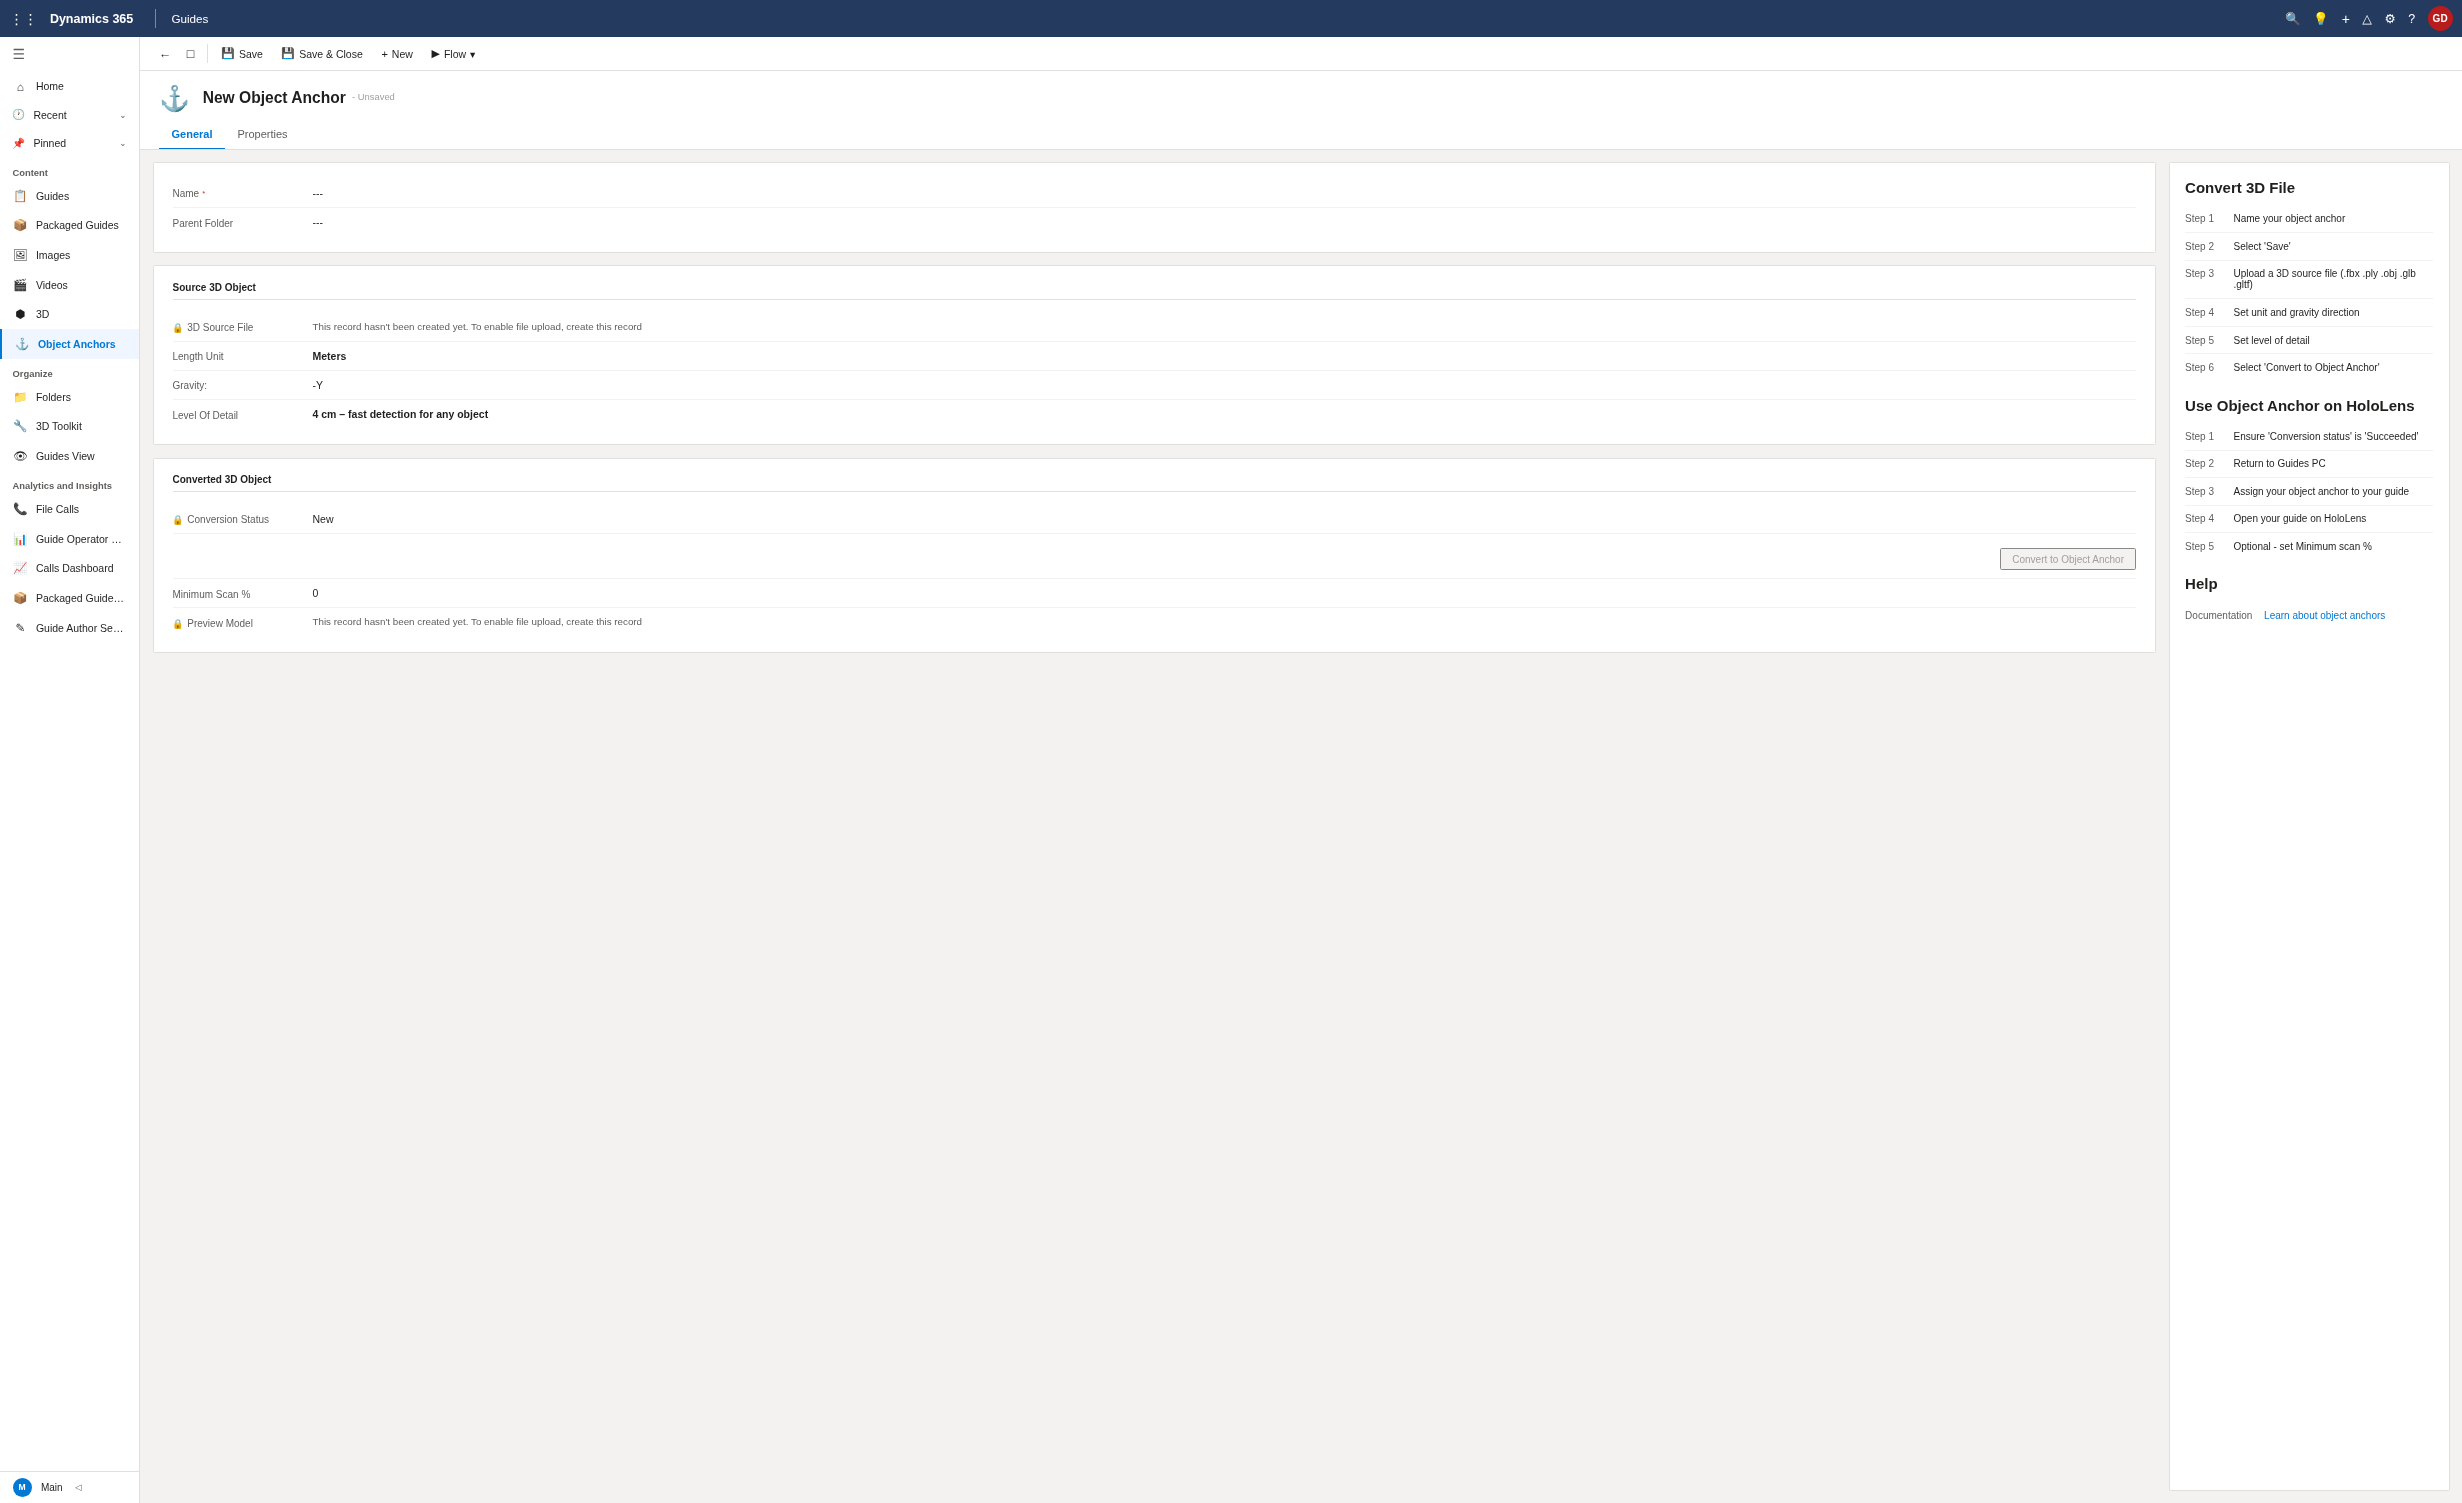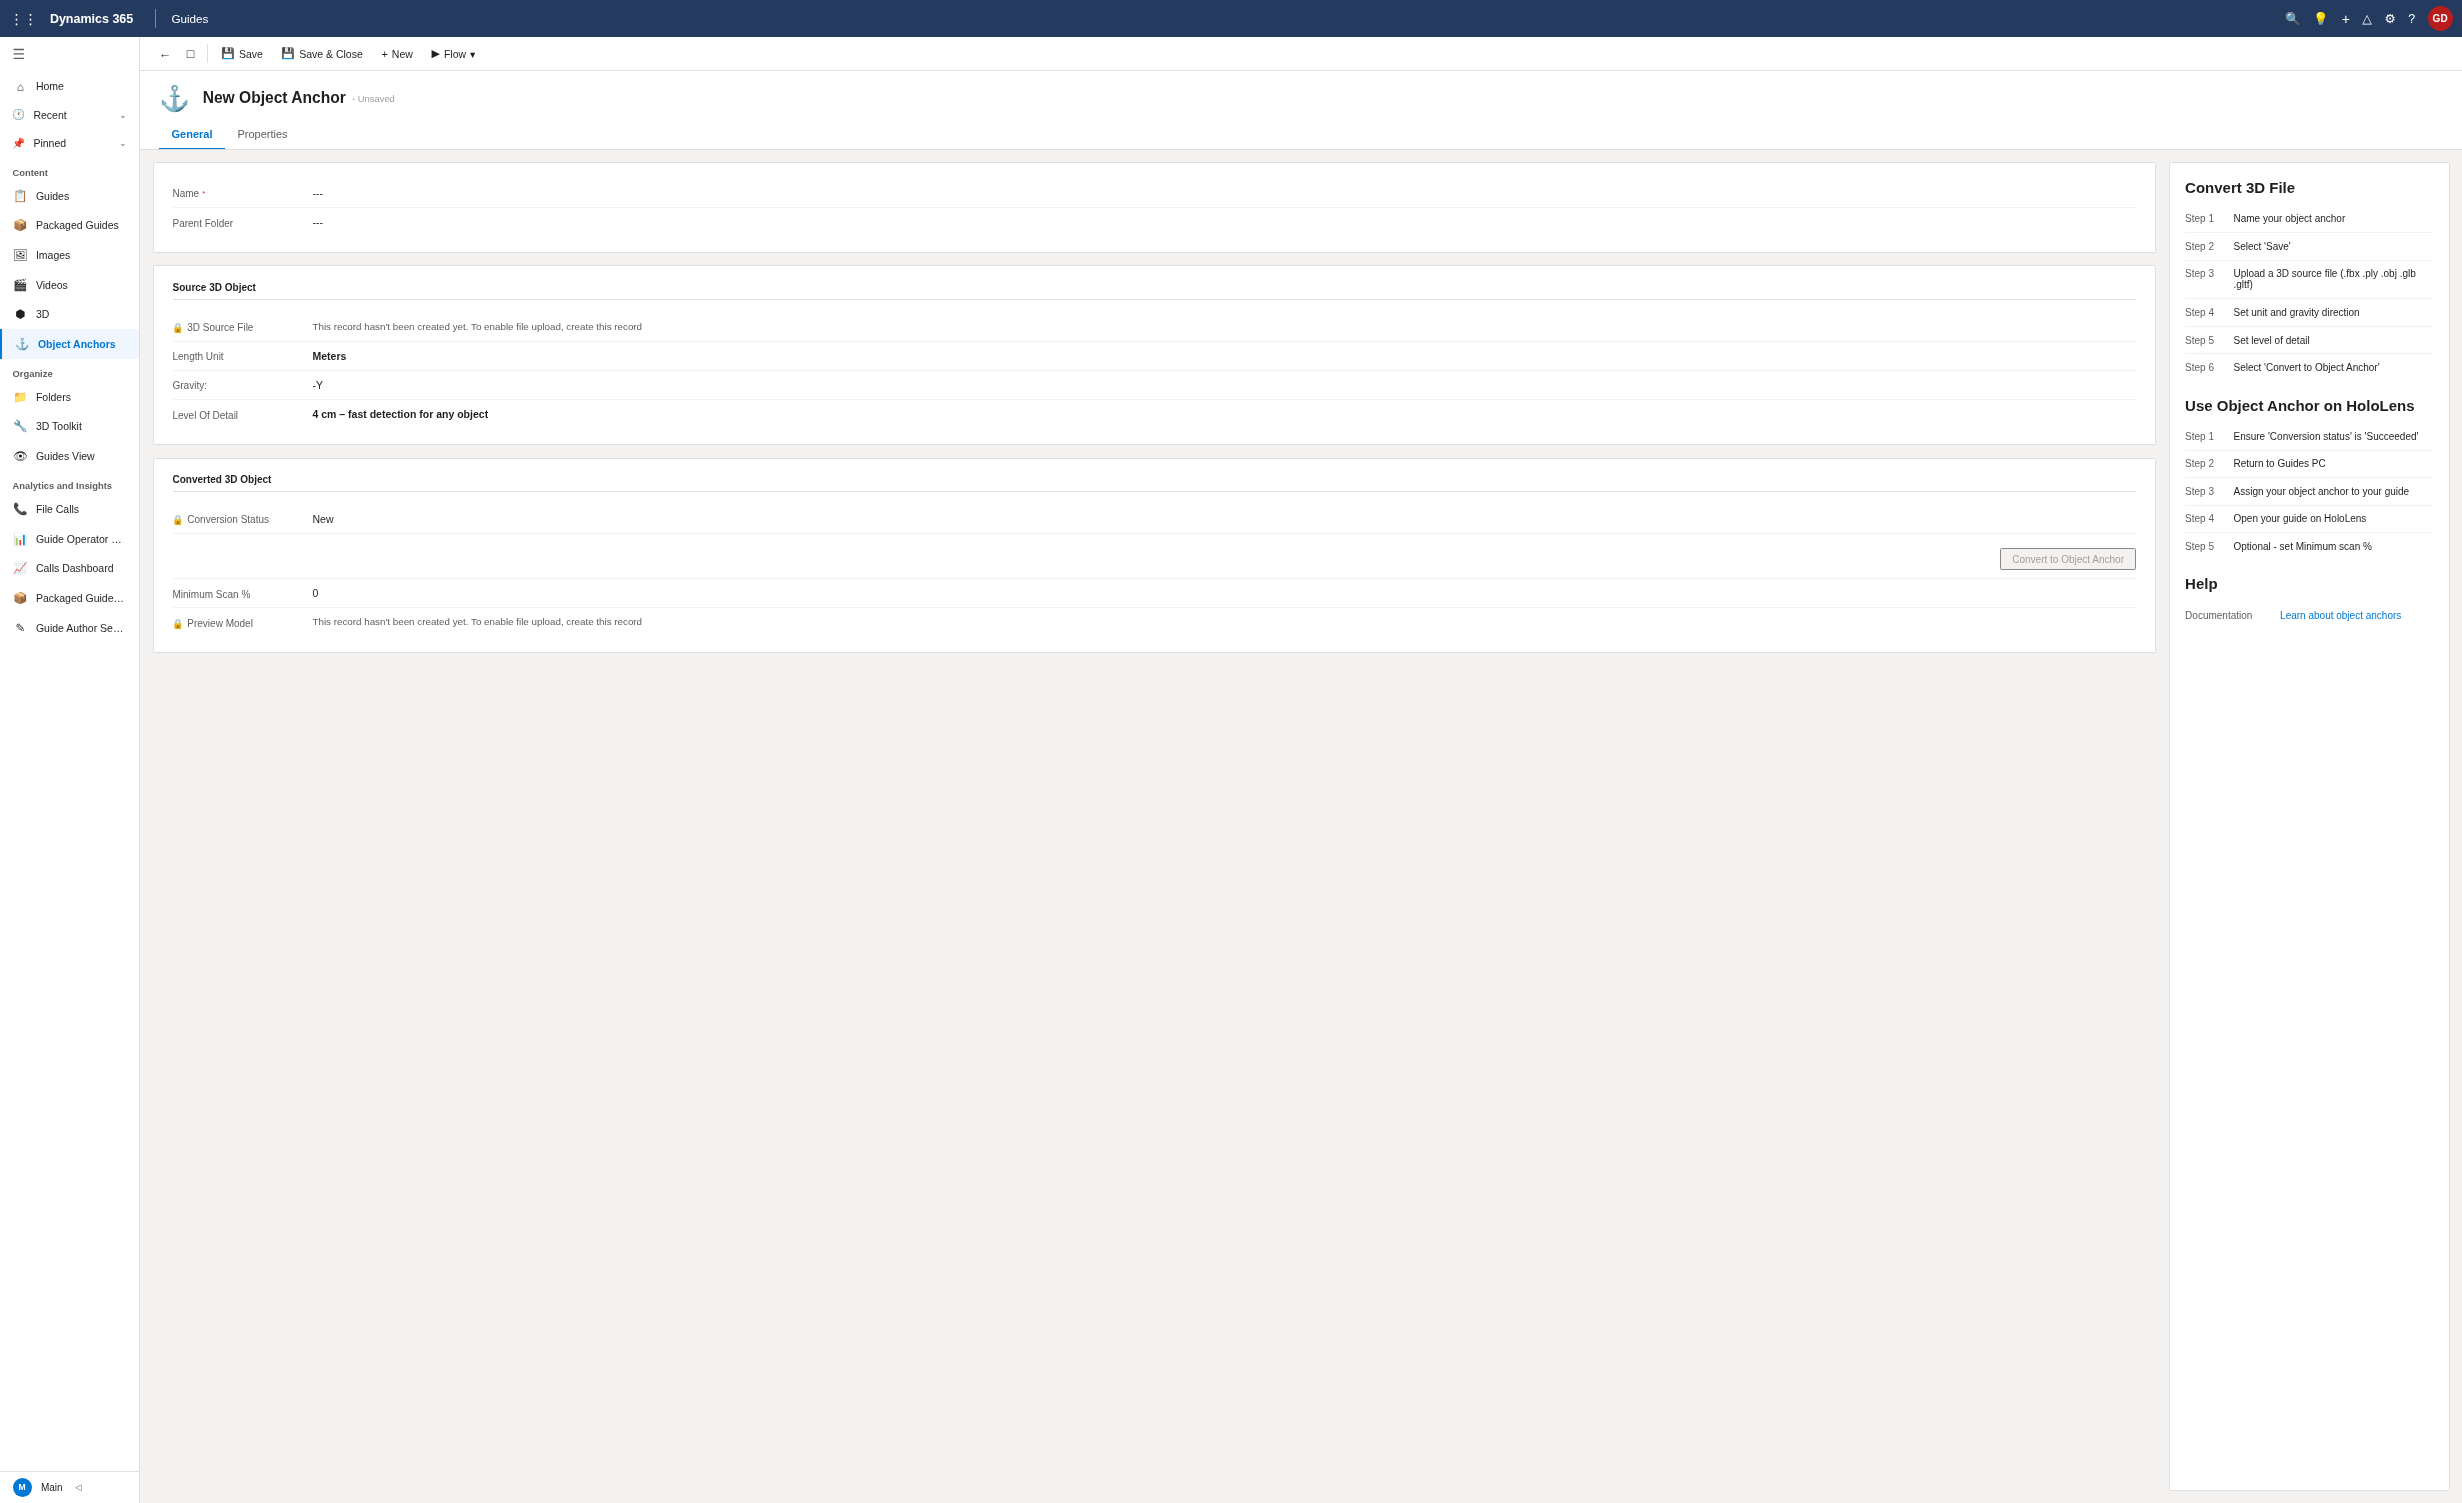--- a/index.html
+++ b/index.html
@@ -129,21 +129,21 @@
     
     .help-panel { width: 281px; flex-shrink: 0; background: white; border: 0.8px solid #e1dfdd; border-radius: 1.6px; padding: 15.6px; overflow-y: auto; }
     .help-section-title { font-size: 15px; font-weight: 600; color: #201f1e; margin-bottom: 9.4px; }
     .help-steps { margin-bottom: 15.6px; }
     .help-step { display: flex; gap: 9.4px; padding: 7.8px 0; border-bottom: 0.8px solid #f3f2f1; font-size: 10px; }
     .help-step:last-child { border-bottom: none; }
     .help-step-label { color: #605e5c; width: 39px; flex-shrink: 0; }
     .help-step-text { color: #201f1e; }
     .help-label { font-size: 10px; color: #605e5c; width: 78px; flex-shrink: 0; }
     .help-link { color: #0078d4; text-decoration: none; font-size: 10px; cursor: pointer; }
-    .help-doc-row { display: flex; gap: 17px; padding: 7.8px 0; font-size: 10px; align-items: flex-end; }
+    .help-doc-row { display: flex; gap: 1px; padding: 7.8px 0; font-size: 10px; align-items: flex-end; }
 
     
     .bottom-bar { background: white; border-top: 0.8px solid #e1dfdd; padding: 6.2px 12.5px; display: flex; align-items: center; gap: 9.4px; font-size: 9.4px; }
     .bottom-bar-icon { width: 19px; height: 19px; border-radius: 50%; background: #0078d4; color: white; display: flex; align-items: center; justify-content: center; font-size: 8.6px; font-weight: 600; }
     .bottom-bar-label { font-size: 10px; font-weight: 500; }
     .bottom-bar-chevron { color: #605e5c; font-size: 8.6px; margin-left: 3.1px; }
   </style>
 </head>
 <body>
 
@@ -285,21 +285,21 @@
         <span>▾</span>
       </button>
     </div>
 
     <div class="page-body">
 
       <div class="page-header">
         <div class="page-header-top">
           <span class="page-header-icon">⚓</span>
           <div class="page-header-title-group">
-            <div style="display:flex;align-items:center;gap:6.2px;">
+            <div style="display:flex;align-items:flex-start;gap:6.2px;">
               <span class="page-header-title">New Object Anchor</span>
               <span class="page-header-subtitle">- Unsaved</span>
             </div>
           </div>
         </div>
         <div class="page-tabs">
           <div class="page-tab active">General</div>
           <div class="page-tab">Properties</div>
         </div>
       </div>

